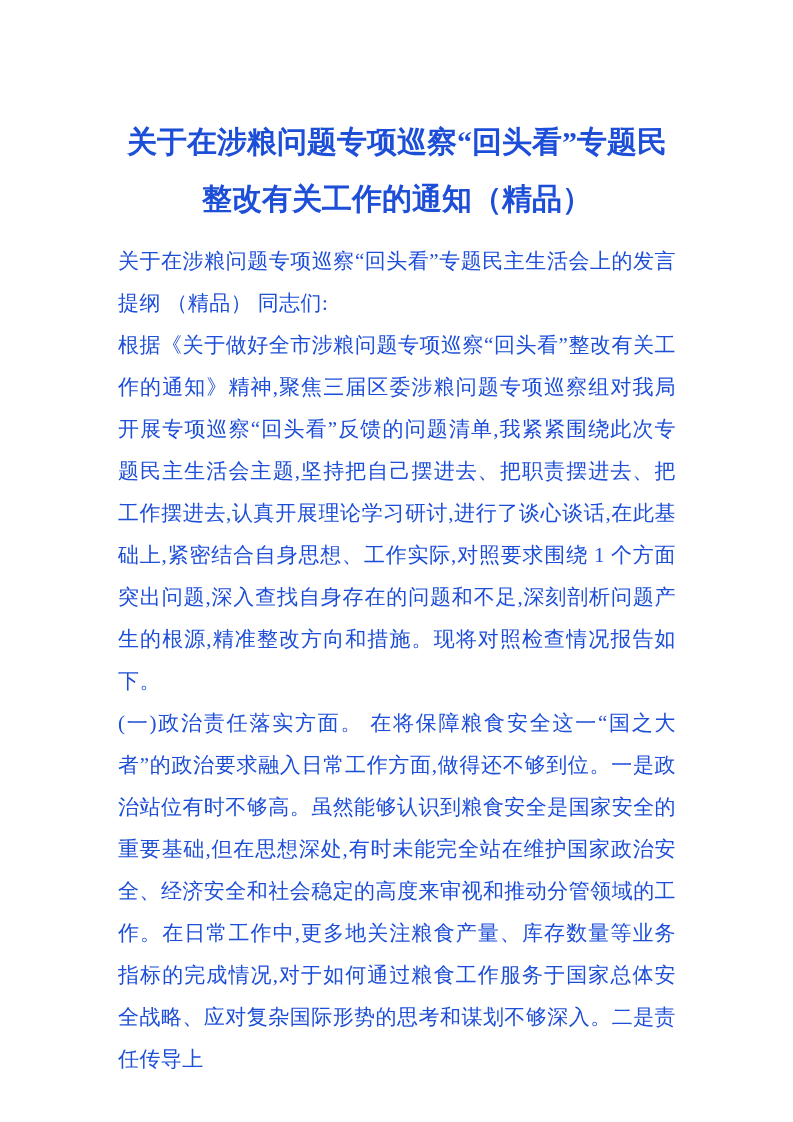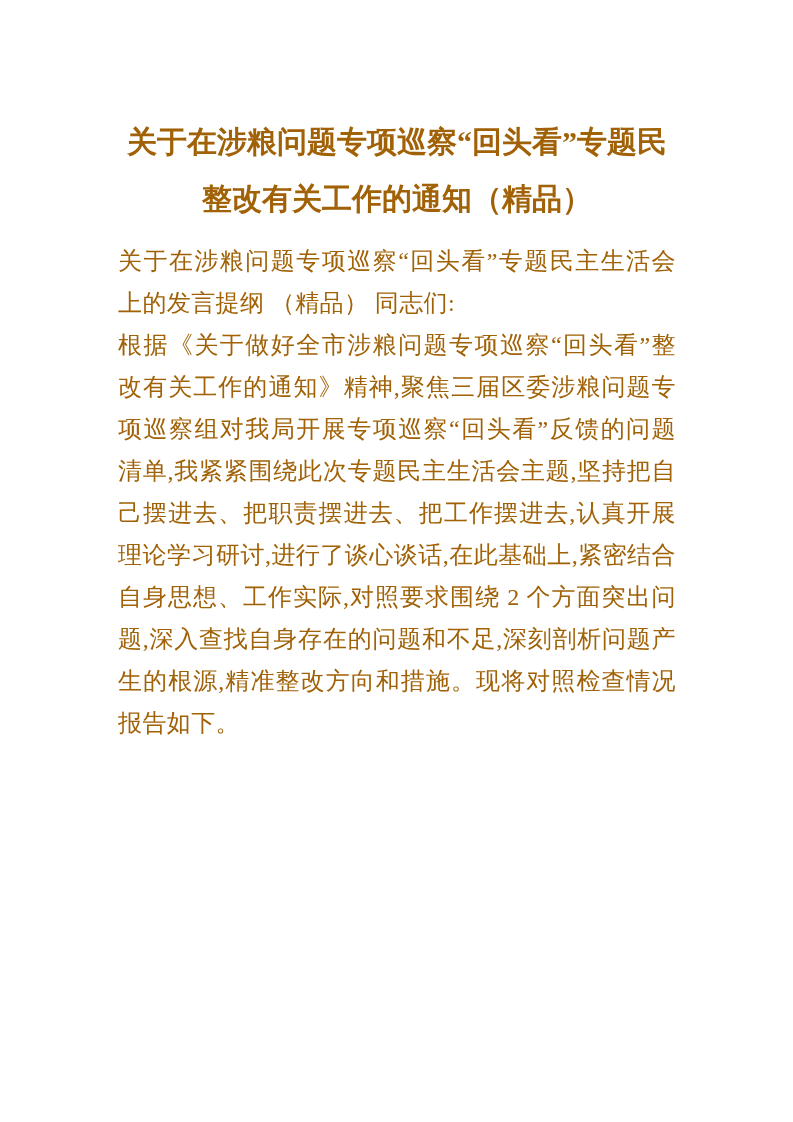--- a/index.html
+++ b/index.html
@@ -13,48 +13,49 @@
     overflow: hidden;
   }
   .page {
     position: relative;
     width: 793px;
     height: 800px;
     background: #ffffff;
     box-sizing: border-box;
     padding: 113px 117px 0 118px;
     font-family: "Liberation Serif", "DejaVu Serif", serif;
-    color: #a16207;
+    color: #1d4ed8;
   }
   .doc-title {
     text-align: center;
     font-weight: 700;
     font-size: 30px;
     line-height: 57px;
     letter-spacing: 0px;
     margin: 0 -14px 13px -14px;
   }
   .doc-body p {
     margin: 0;
-    font-size: 24px;
+    font-size: 21px;
     line-height: 42px;
     letter-spacing: 0.4px;
     text-align: justify;
     text-justify: inter-ideograph;
     word-break: break-all;
   }
 </style>
 </head>
 <body>
 
 <div class="page">
 
   <div class="doc-title">
     <div>关于在涉粮问题专项巡察“回头看”专题民</div>
     <div>整改有关工作的通知（精品）</div>
   </div>
 
   <div class="doc-body">
     <p>关于在涉粮问题专项巡察“回头看”专题民主生活会上的发言提纲 （精品） 同志们:</p>
-    <p>根据《关于做好全市涉粮问题专项巡察“回头看”整改有关工作的通知》精神,聚焦三届区委涉粮问题专项巡察组对我局开展专项巡察“回头看”反馈的问题清单,我紧紧围绕此次专题民主生活会主题,坚持把自己摆进去、把职责摆进去、把工作摆进去,认真开展理论学习研讨,进行了谈心谈话,在此基础上,紧密结合自身思想、工作实际,对照要求围绕 2 个方面突出问题,深入查找自身存在的问题和不足,深刻剖析问题产生的根源,精准整改方向和措施。现将对照检查情况报告如下。</p>
+    <p>根据《关于做好全市涉粮问题专项巡察“回头看”整改有关工作的通知》精神,聚焦三届区委涉粮问题专项巡察组对我局开展专项巡察“回头看”反馈的问题清单,我紧紧围绕此次专题民主生活会主题,坚持把自己摆进去、把职责摆进去、把工作摆进去,认真开展理论学习研讨,进行了谈心谈话,在此基础上,紧密结合自身思想、工作实际,对照要求围绕 1 个方面突出问题,深入查找自身存在的问题和不足,深刻剖析问题产生的根源,精准整改方向和措施。现将对照检查情况报告如下。</p>
+    <p>(一)政治责任落实方面。 在将保障粮食安全这一“国之大者”的政治要求融入日常工作方面,做得还不够到位。一是政治站位有时不够高。虽然能够认识到粮食安全是国家安全的重要基础,但在思想深处,有时未能完全站在维护国家政治安全、经济安全和社会稳定的高度来审视和推动分管领域的工作。在日常工作中,更多地关注粮食产量、库存数量等业务指标的完成情况,对于如何通过粮食工作服务于国家总体安全战略、应对复杂国际形势的思考和谋划不够深入。二是责任传导上</p>
   </div>
 
 </div>
 
 </body></html>

